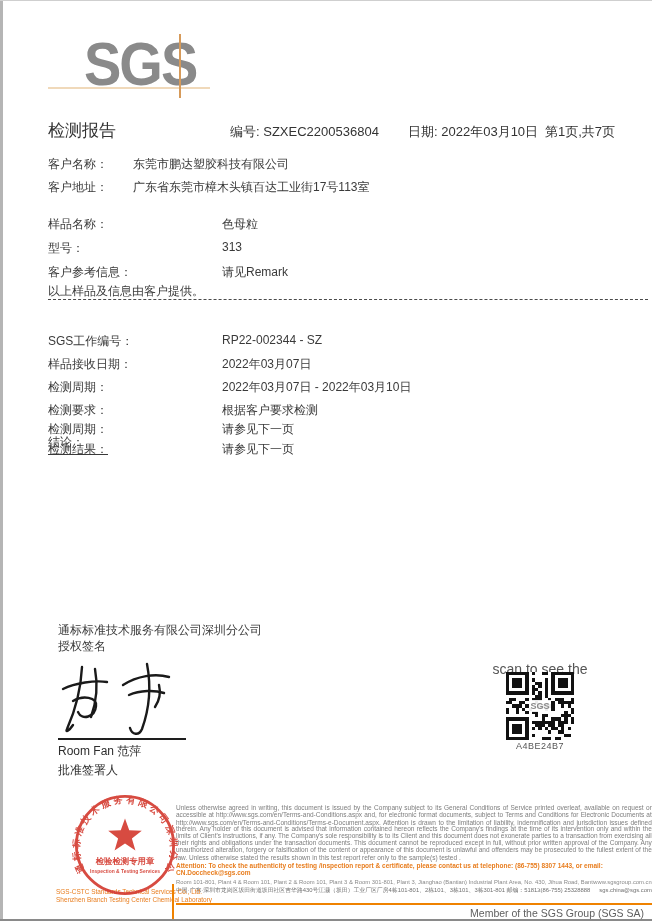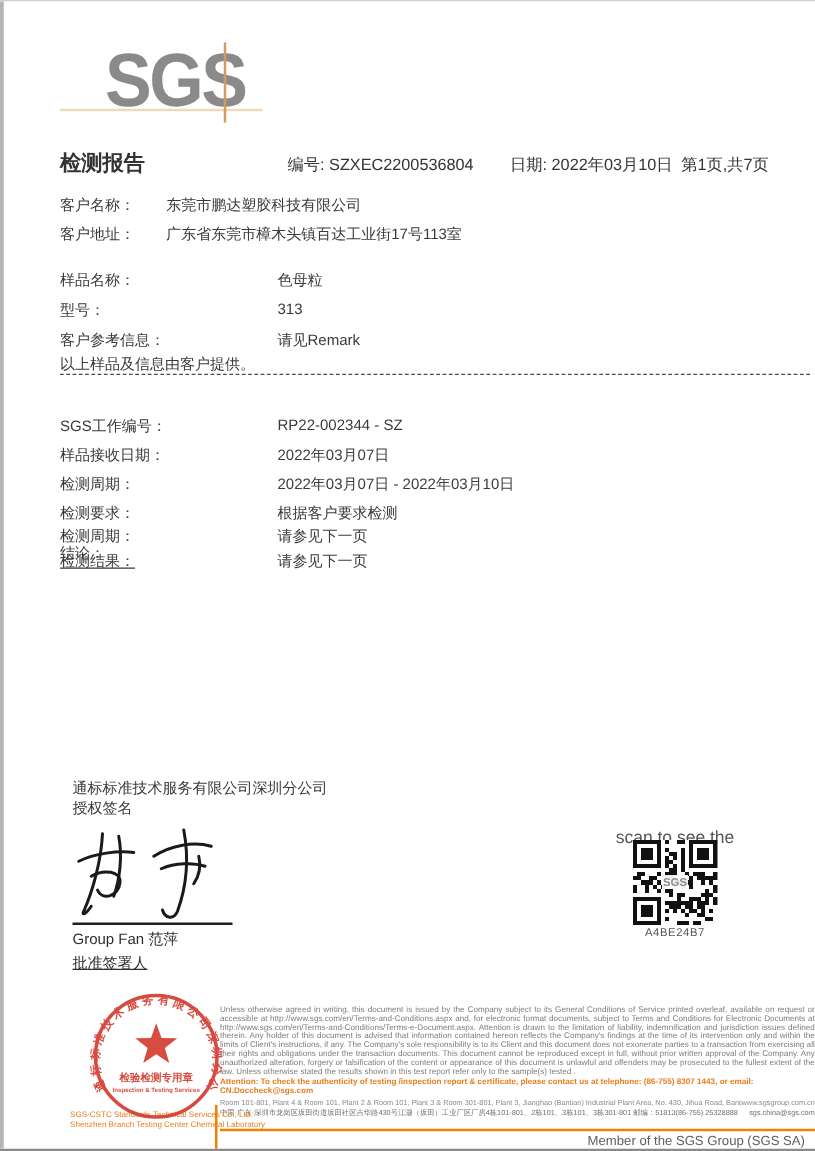--- a/index.html
+++ b/index.html
@@ -13,40 +13,40 @@
   }
   .edge-strip { position:absolute; left:0; top:0; width:3px; height:100%; background:#b5b5b5; }
 
   
   .logo-text { position:absolute; left:84px; top:33px; font-size:56px; font-weight:bold;
     color:#8a8a8a; letter-spacing:-2px; line-height:1; transform:scaleY(1.08); transform-origin:top left; z-index:2; }
   .logo-hline { position:absolute; left:48px; top:86px; width:162px; height:2px; background:#f0d9ba; z-index:1; }
   .logo-vline { position:absolute; left:179px; top:33px; width:2px; height:64px; background:#d69a5a; z-index:3; }
 
   
-  .doc-title { position:absolute; left:48px; top:118px; font-size:17px; font-weight:bold; color:#333; }
+  .doc-title { position:absolute; left:48px; top:118px; font-size:17px; font-weight:normal; color:#333; }
   .hmeta { position:absolute; top:122px; font-size:13px; color:#333; }
 
   .row { position:absolute; font-size:12px; color:#3a3a3a; white-space:nowrap; }
   .val-a { position:absolute; left:85px; }
   .val-b { position:absolute; left:174px; }
 
   .dashed-sep { position:absolute; left:48px; top:298px; width:600px; height:0;
     border-top:1.5px dashed #4a4a4a; }
 
   .conclusion-text { position:absolute; left:222px; top:450px; width:428px;
     font-size:12px; line-height:19.5px; color:#3a3a3a; text-align:justify; white-space:normal; }
 
   
   .sig-company { position:absolute; left:58px; top:621px; font-size:12px; color:#3a3a3a; }
   .sig-auth    { position:absolute; left:58px; top:637px; font-size:12px; color:#3a3a3a; }
   .sig-svg     { position:absolute; left:55px; top:658px; }
   .sig-line    { position:absolute; left:58px; top:737px; width:128px; height:2px; background:#1e1e1e; }
   .sig-name    { position:absolute; left:58px; top:742px; font-size:12px; color:#2e2e2e; }
-  .sig-role    { position:absolute; left:58px; top:761px; font-size:12px; color:#2e2e2e;text-decoration:underline; }
+  .sig-role    { position:absolute; left:58px; top:761px; font-size:12px; color:#2e2e2e; }
 
   
   .qr-caption { position:absolute; left:478px; top:660px; width:124px; text-align:center;
     font-size:14px; color:#555; }
   .qr-svg { position:absolute; left:506px; top:671px; width:68px; height:68px; }
   .qr-code-label { position:absolute; left:478px; top:740px; width:124px; text-align:center;
     font-size:9px; color:#555; letter-spacing:.5px; }
 
   
   .stamp-svg { position:absolute; left:72px; top:791px; width:106px; height:106px; z-index:5; opacity:.92; }
@@ -146,21 +146,21 @@
       <path d="M27,8 C26,28 20,52 12,70 C10,74 14,72 18,66"></path>
       <path d="M40,10 C43,26 41,44 36,58"></path>
       <path d="M18,42 C28,36 42,38 41,47 C40,58 27,62 23,53"></path>
       <path d="M68,26 C82,17 100,14 114,18"></path>
       <path d="M92,5 C96,26 95,48 87,70 C84,77 77,76 75,69"></path>
       <path d="M74,36 C85,31 100,31 109,34"></path>
       <path d="M104,26 C106,34 104,42 100,48"></path>
     </g>
   </svg>
   <div class="sig-line"></div>
-  <div class="sig-name">Group Fan 范萍</div>
+  <div class="sig-name">Room Fan 范萍</div>
   <div class="sig-role">批准签署人</div>
 
   <div class="qr-caption">scan to see the report</div>
   <svg id="qr" class="qr-svg" viewBox="0 0 21 21" shape-rendering="crispEdges">
     <rect x="0" y="0" width="21" height="21" fill="#fff"></rect>
     <g id="qr-modules" fill="#111">
         <rect x="0" y="0" width="1" height="1"></rect>
         <rect x="1" y="0" width="1" height="1"></rect>
         <rect x="2" y="0" width="1" height="1"></rect>
         <rect x="3" y="0" width="1" height="1"></rect>

